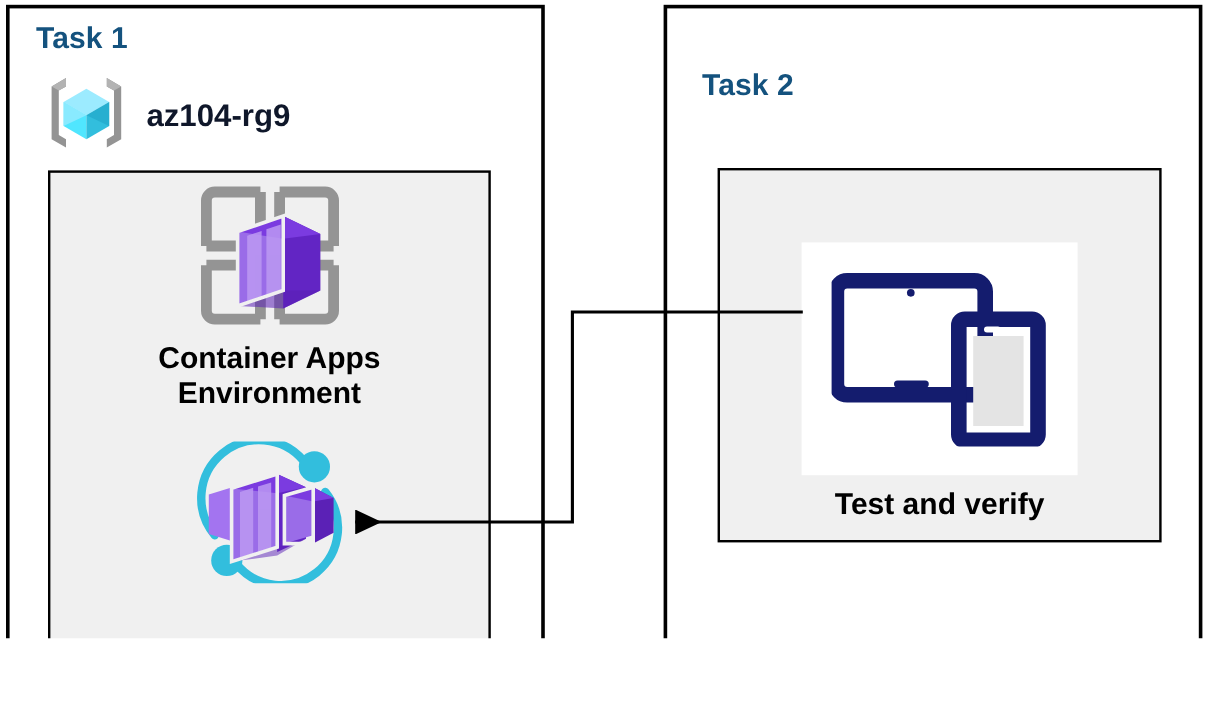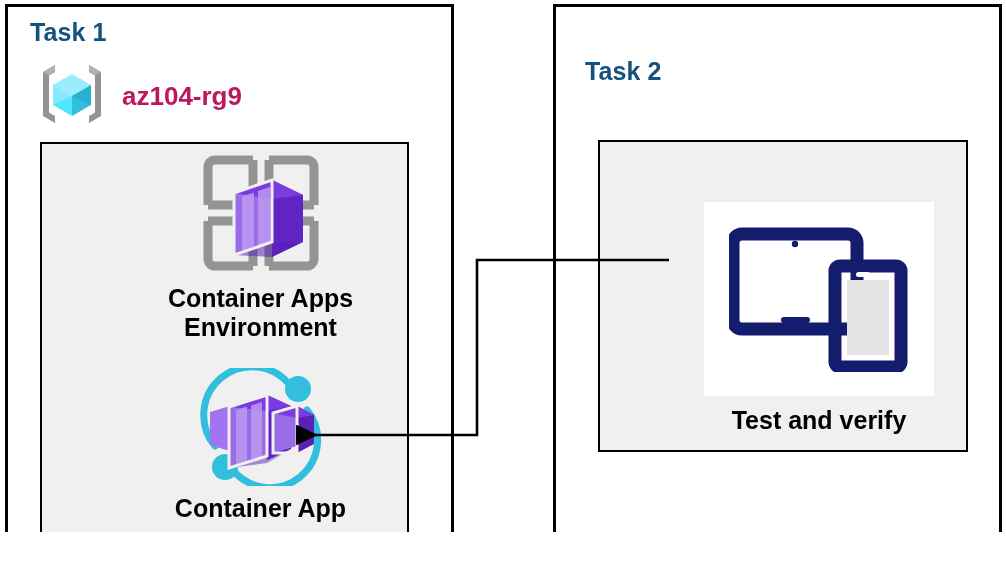--- a/index.html
+++ b/index.html
@@ -45,41 +45,40 @@
     position: absolute;
     left: 36px;
     top: 60px;
     display: flex;
     align-items: center;
     gap: 14px;
   }
   #rg-label {
     font-size: 26px;
     font-weight: bold;
-    color: #be185d;
+    color: #0f172a;
     white-space: nowrap;
   }
 
   
   .inner-box {
     position: absolute;
     background: #F0F0F0;
     border: 2px solid #000000;
     box-sizing: border-box;
   }
   #task1-inner { left: 40px;  top: 142px; width: 369px; height: 412px; }
   #task2-inner { left: 598px; top: 140px; width: 370px; height: 312px; }
 
   
   .node {
     position: absolute;
     display: flex;
     flex-direction: column;
     align-items: center;
-    padding-left: 36px;
   }
   .node-label {
     font-size: 25px;
     font-weight: bold;
     color: #000000;
     text-align: center;
     line-height: 1.16;
     white-space: pre-line;
   }
 
@@ -209,21 +208,20 @@
           <path d="M58 37.5 L69 34 L69 88.5 L58 92 Z"></path>
         </g>
         <path d="M36 39 L74 27 L74 88 L36 100 Z" fill="none" stroke="#F0F0F0" stroke-width="3"></path>
 
         <path d="M80 45 L104 38 L104 78 L80 85 Z" fill="#9A6CE8"></path>
         <path d="M104 38 L121 47 L121 76 L104 85 Z" fill="#5B21B6"></path>
         <path d="M80 45 L104 38 L121 47 L104 50 Z" fill="#7B3BE0"></path>
         <path d="M80 45 L104 38 L104 85 L80 85 Z" fill="none" stroke="#F0F0F0" stroke-width="3"></path>
       </svg>
     </span>
-    <div class="node-label">Container App</div>
   </div>
 
   <div class="task-panel" id="task2-panel"></div>
 
   <div class="task-title" id="task2-title">Task 2</div>
 
   <div class="inner-box" id="task2-inner"></div>
 
   <div class="node" id="test-node">
     <div class="white-tile" style="width:230px;height:194px;">

